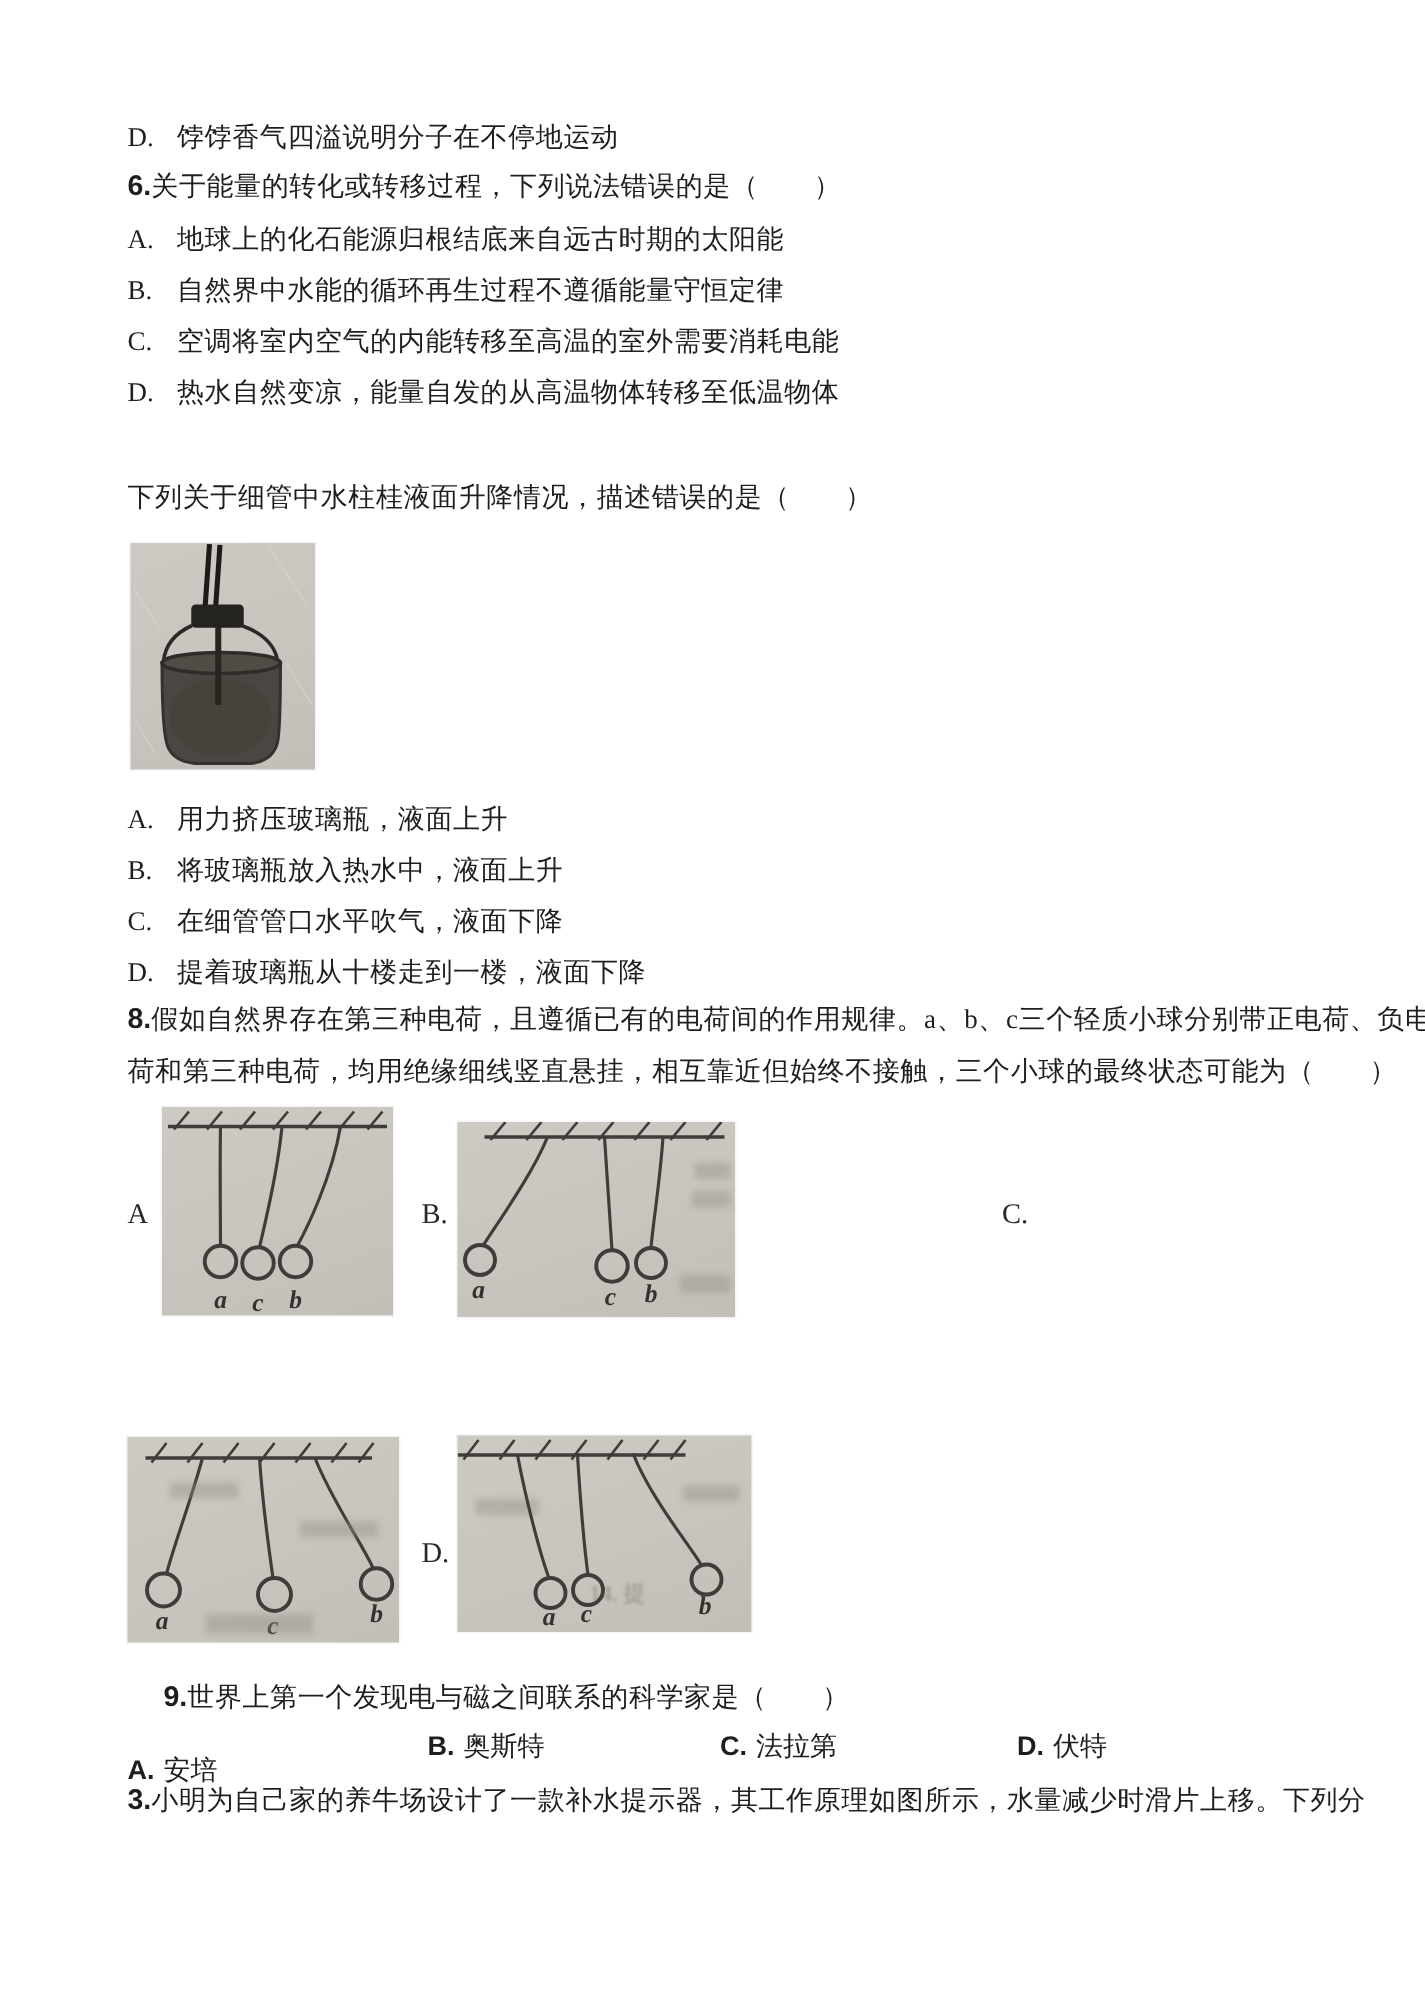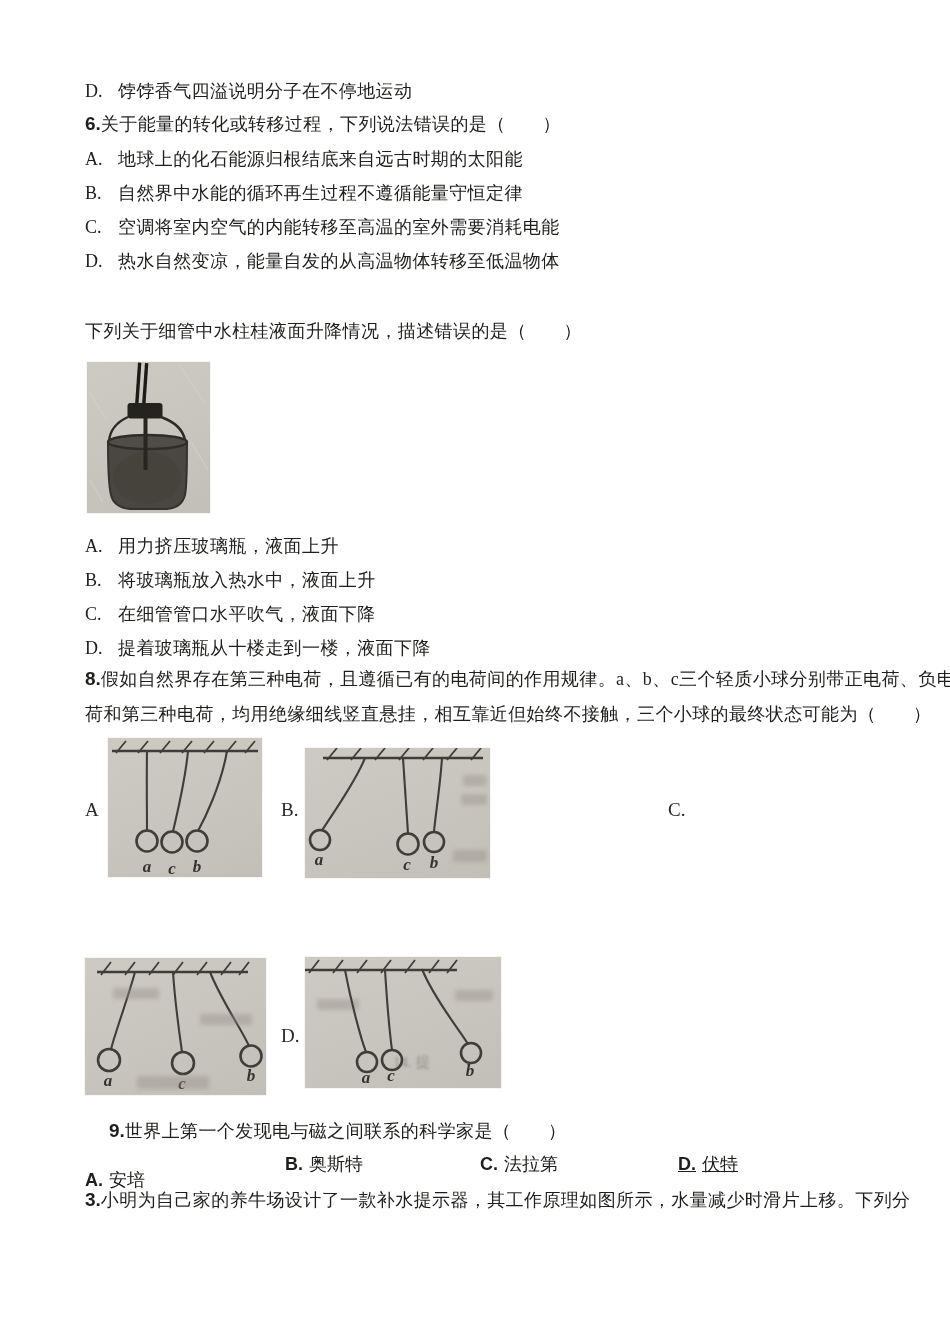--- a/index.html
+++ b/index.html
@@ -214,21 +214,21 @@
   </div>
   <div class="q9opt" style="left:85px;margin-top:16px;">
     <span class="q9letter">A.</span><span>安培</span>
   </div>
   <div class="q9opt" style="left:285px;">
     <span class="q9letter">B.</span><span>奥斯特</span>
   </div>
   <div class="q9opt" style="left:480px;">
     <span class="q9letter">C.</span><span>法拉第</span>
   </div>
-  <div class="q9opt" style="left:678px;text-decoration:underline;">
+  <div class="q9opt" style="left:678px;">
     <span class="q9letter">D.</span><span>伏特</span>
   </div>
 
   <div class="line" style="left:85px;top:1187px;">
     <span class="qnum">3.</span><span>小明为自己家的养牛场设计了一款补水提示器，其工作原理如图所示，水量减少时滑片上移。下列分</span>
   </div>
 
 </div>
 
 </body></html>

